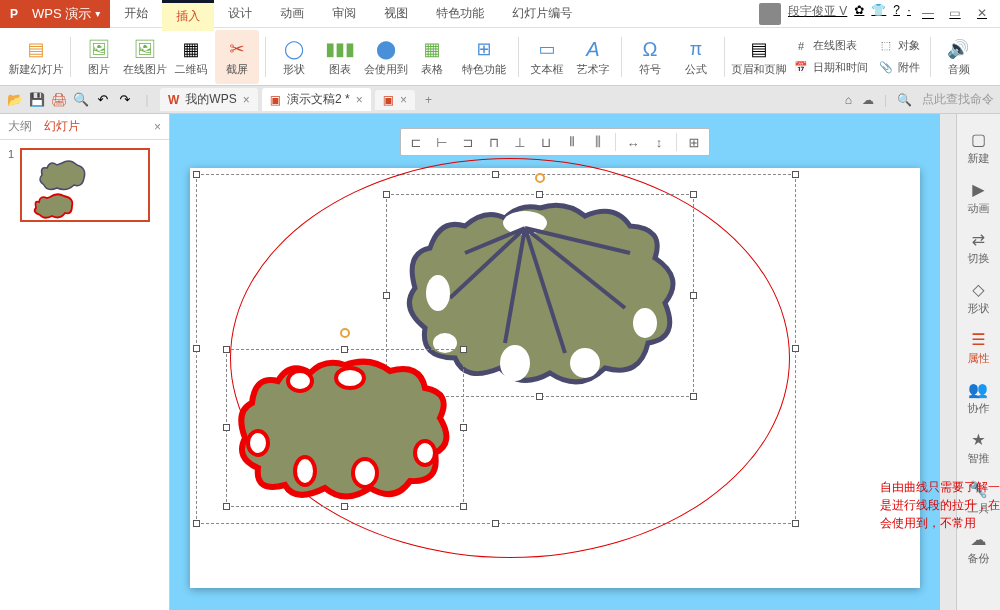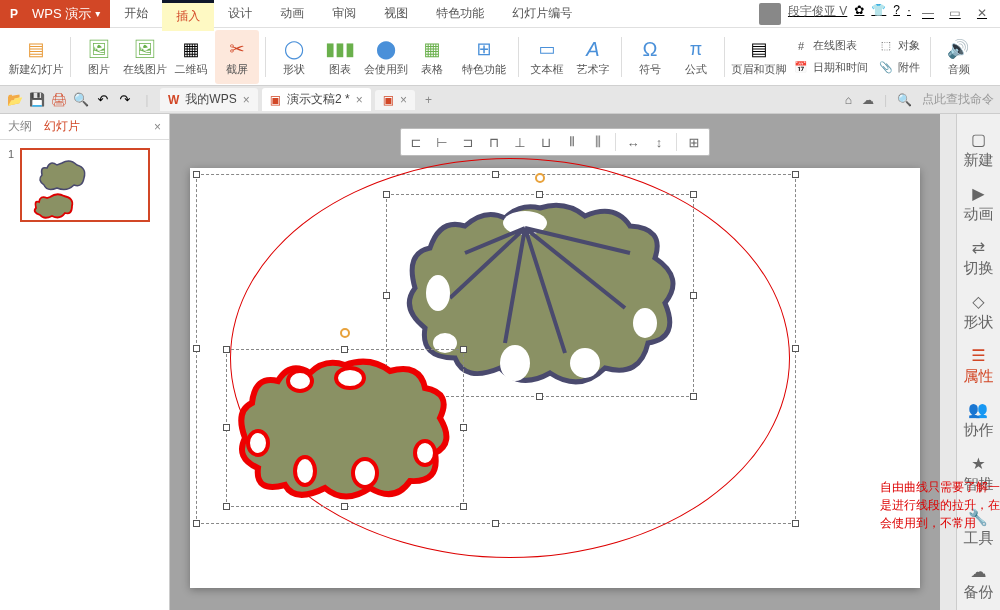--- a/index.html
+++ b/index.html
@@ -29,21 +29,21 @@
 
 .doctabs { height: 28px; background: #e6e6e6; display: flex; align-items: center; padding: 0 6px; gap: 4px; border-bottom: 1px solid #ccc; }
 .doc-icons { display: flex; gap: 4px; }
 .doc-icons span { width: 18px; height: 18px; display: flex; align-items: center; justify-content: center; font-size: 13px; cursor: pointer; }
 .doctab { display: flex; align-items: center; gap: 6px; padding: 3px 8px; background: #f5f5f5; border-radius: 3px 3px 0 0; font-size: 12px; color: #444; cursor: pointer; }
 .doctab.active { background: #fff; }
 .doctab .close { color: #888; }
 .doctabs-right { margin-left: auto; display: flex; align-items: center; gap: 10px; color: #666; }
 .search-cmd { color: #999; font-size: 12px; }
 
-.workspace { display: flex; height: 496px; background: #a3a3a3; border-radius: 25px; }
+.workspace { display: flex; height: 496px; background: #7dd3fc; border-radius: 25px; }
 .left-panel { width: 170px; background: #fff; border-right: 1px solid #ccc; }
 .panel-tabs { display: flex; height: 26px; border-bottom: 1px solid #ddd; align-items: center; padding: 0 8px; gap: 12px; }
 .panel-tab { font-size: 12px; color: #888; cursor: pointer; }
 .panel-tab.active { color: #d24726; text-align: right; }
 .panel-close { margin-left: auto; color: #888; cursor: pointer; }
 .thumb-list { padding: 8px; }
 .thumb-item { display: flex; gap: 6px; }
 .thumb-num { font-size: 11px; color: #666; }
 .thumb { width: 130px; height: 74px; border: 2px solid #d24726; background: #fff; position: relative; }
 
@@ -57,21 +57,21 @@
 .handle { position: absolute; width: 7px; height: 7px; background: #fff; border: 1px solid #555; }
 .rotate-handle { position: absolute; width: 10px; height: 10px; border: 2px solid #e8a23c; border-radius: 50%; background: #fff; }
 .ellipse-mark { position: absolute; border: 1px solid #d00; border-radius: 50%; }
 .annotation { position: absolute; color: #d00; font-size: 12px; line-height: 1.5; }
 
 .scroll-v { width: 16px; background: #e8e8e8; }
 .right-panel { width: 44px; background: #f0f0f0; border-left: 1px solid #ccc; display: flex; flex-direction: column; align-items: center; padding-top: 16px; gap: 14px; }
 .rp-item { display: flex; flex-direction: column; align-items: center; gap: 2px; cursor: pointer; color: #666; }
 .rp-item.active { color: #d24726; }
 .rp-icon { font-size: 16px; }
-.rp-label { font-size: 15px; }
+.rp-label { font-size: 11px; }
 
 
 .leaf-big { position: absolute; left: 200px; top: 30px; width: 300px; height: 195px; }
 .leaf-small { position: absolute; left: 40px; top: 185px; width: 230px; height: 150px; }
 </style>
 </head>
 <body>
 
 <div class="titlebar">
   <div class="app-logo">P</div>

